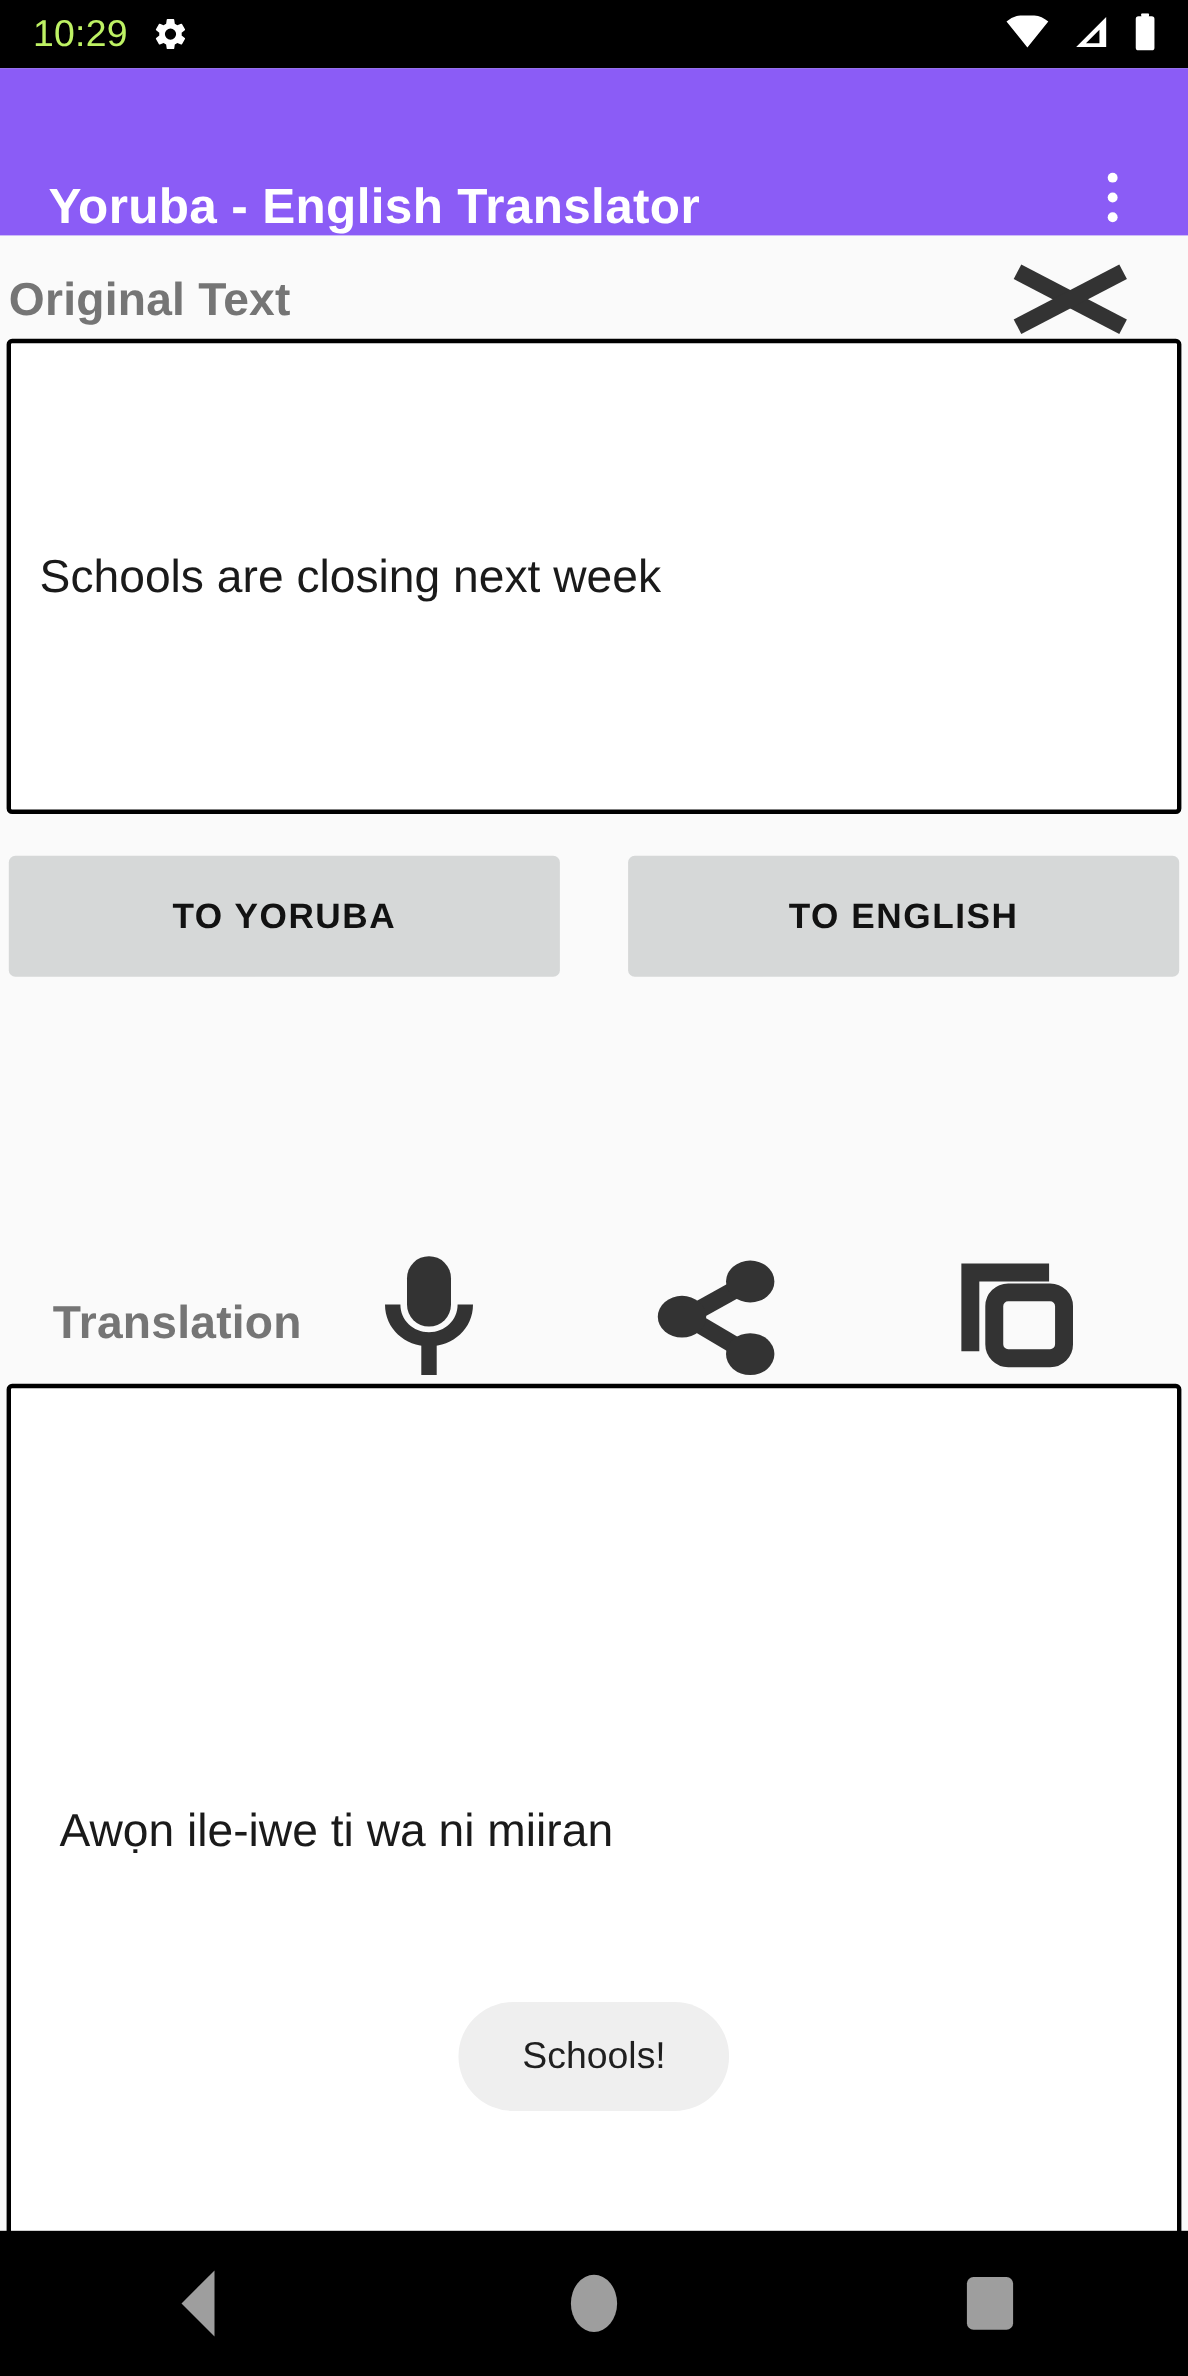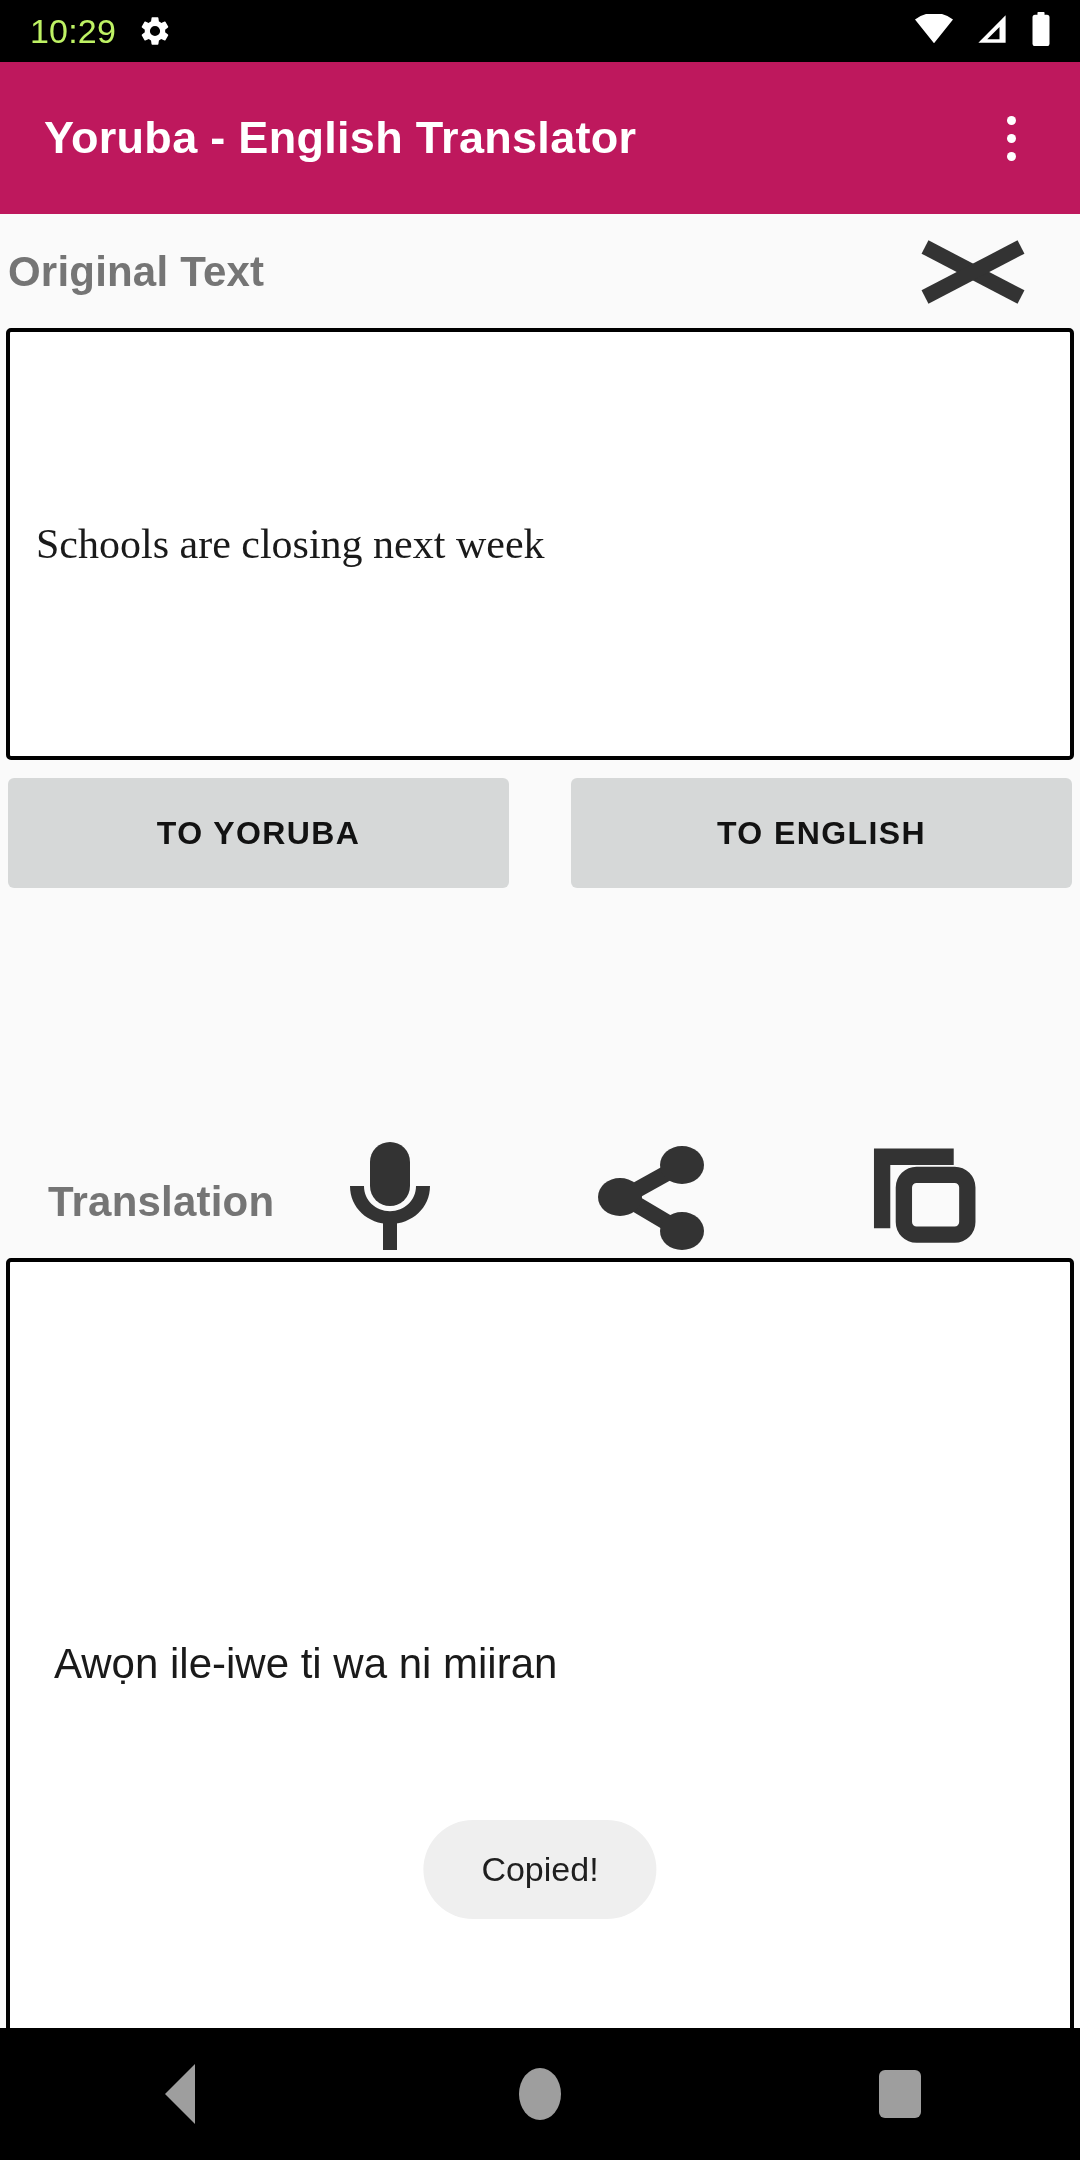--- a/index.html
+++ b/index.html
@@ -19,21 +19,21 @@
   }
   .status-time {
     color:#bef264; font-size:34px; letter-spacing:.2px; line-height:1;
   }
   .status-gear { margin-left:22px; display:flex; align-items:center; }
   .status-right { margin-left:auto; display:flex; align-items:center; gap:20px; }
 
   
   .app-bar {
     position:absolute; top:62px; left:0; width:1080px; height:152px;
-    background:#be185d; display:flex; align-items:center;
+    background:#8b5cf6; display:flex; align-items:flex-end;
     padding:0 34px 0 44px;
   }
   .app-title {
     color:#fff; font-size:45px; font-weight:bold; letter-spacing:.3px;
   }
   .overflow-btn {
     margin-left:auto; width:70px; height:70px;
     display:flex; flex-direction:column; align-items:center; justify-content:center; gap:9px;
   }
   .overflow-btn i { display:block; width:9px; height:9px; border-radius:50%; background:#fff; }
@@ -52,21 +52,21 @@
     display:flex; align-items:center; justify-content:center;
   }
 
   
   .text-box {
     position:absolute; left:6px; width:1068px;
     background:#fff; border:4px solid #000; border-radius:5px;
     padding:0 26px;
     display:flex; align-items:center;
   }
-  #orig-box { top:328px; height:432px;font-family:Liberation Serif, serif; }
+  #orig-box { top:308px; height:432px; }
   .box-text { font-size:42px; color:#1a1a1a; line-height:1.25; }
 
   
   .btn-row {
     position:absolute; top:778px; left:0; width:1080px; height:110px;
     display:flex; gap:62px; padding:0 8px;
   }
   .action-btn {
     flex:1; background:#d6d8d8; border:none; border-radius:6px;
     color:#121212; font-size:32px; font-weight:bold; letter-spacing:1.4px;
@@ -200,21 +200,21 @@
   <div class="icon-btn" id="copy-btn">
     <svg width="128" height="128" viewBox="0 0 64 64" fill="none">
       <path d="M10 47V12h35" stroke="#333333" stroke-width="9" stroke-linecap="square"></path>
       <rect x="22" y="22" width="35" height="33" rx="7" stroke="#333333" stroke-width="9"></rect>
     </svg>
   </div>
 
   <div class="text-box" id="trans-box">
     <div class="inner">
       <span id="trans-text">Awọn ile-iwe ti wa ni miiran</span>
-      <div class="toast">Copied!</div>
+      <div class="toast">Schools!</div>
     </div>
   </div>
 
   <div class="nav-bar">
     <div class="nav-btn">
         <div class="nav-back"></div>
       </div>
     <div class="nav-btn">
         <div class="nav-home"></div>
       </div>

